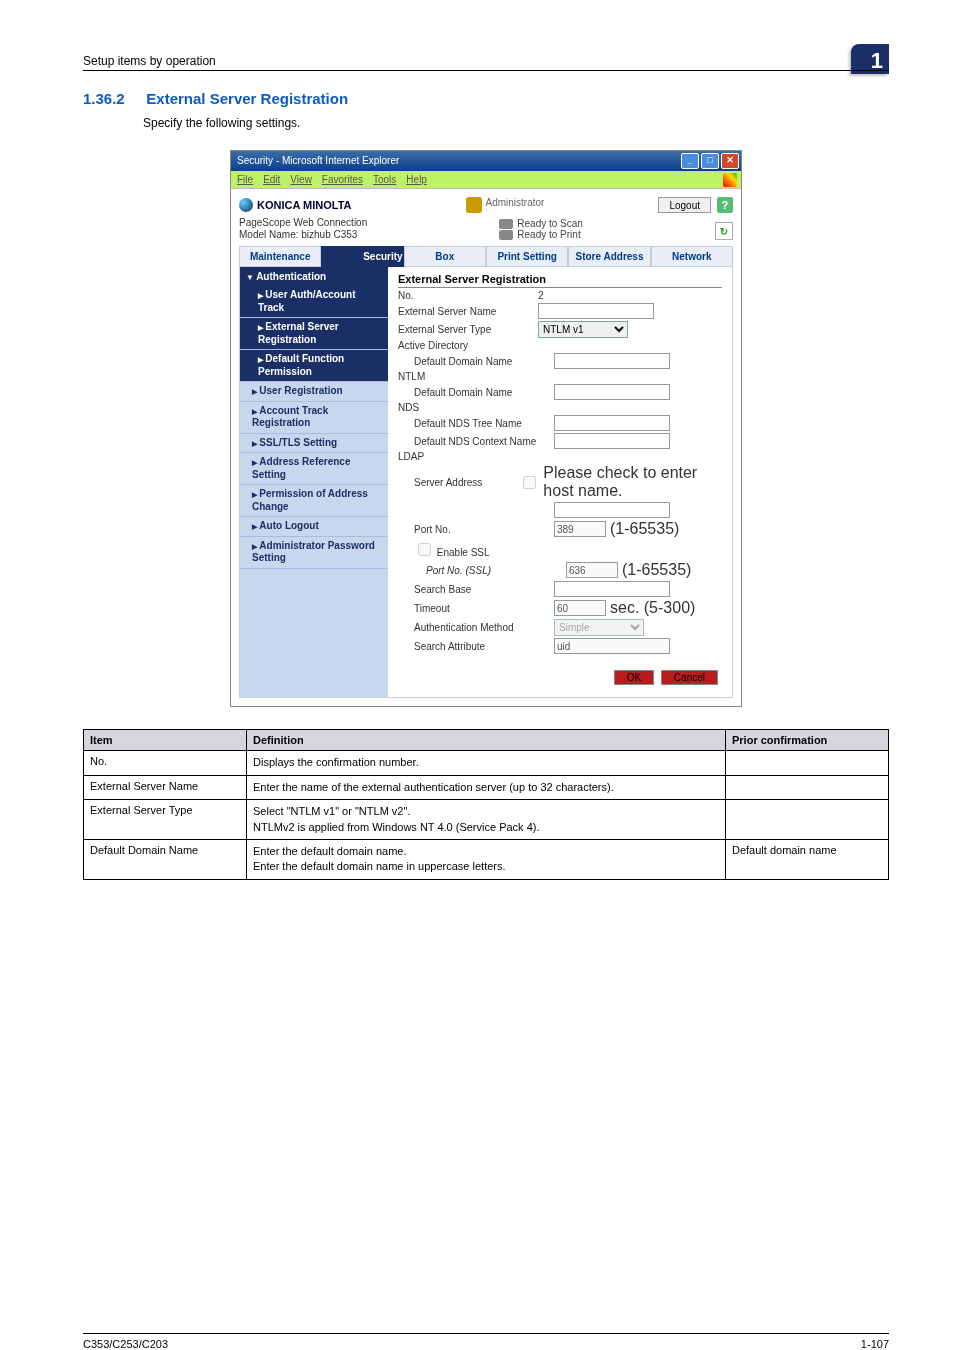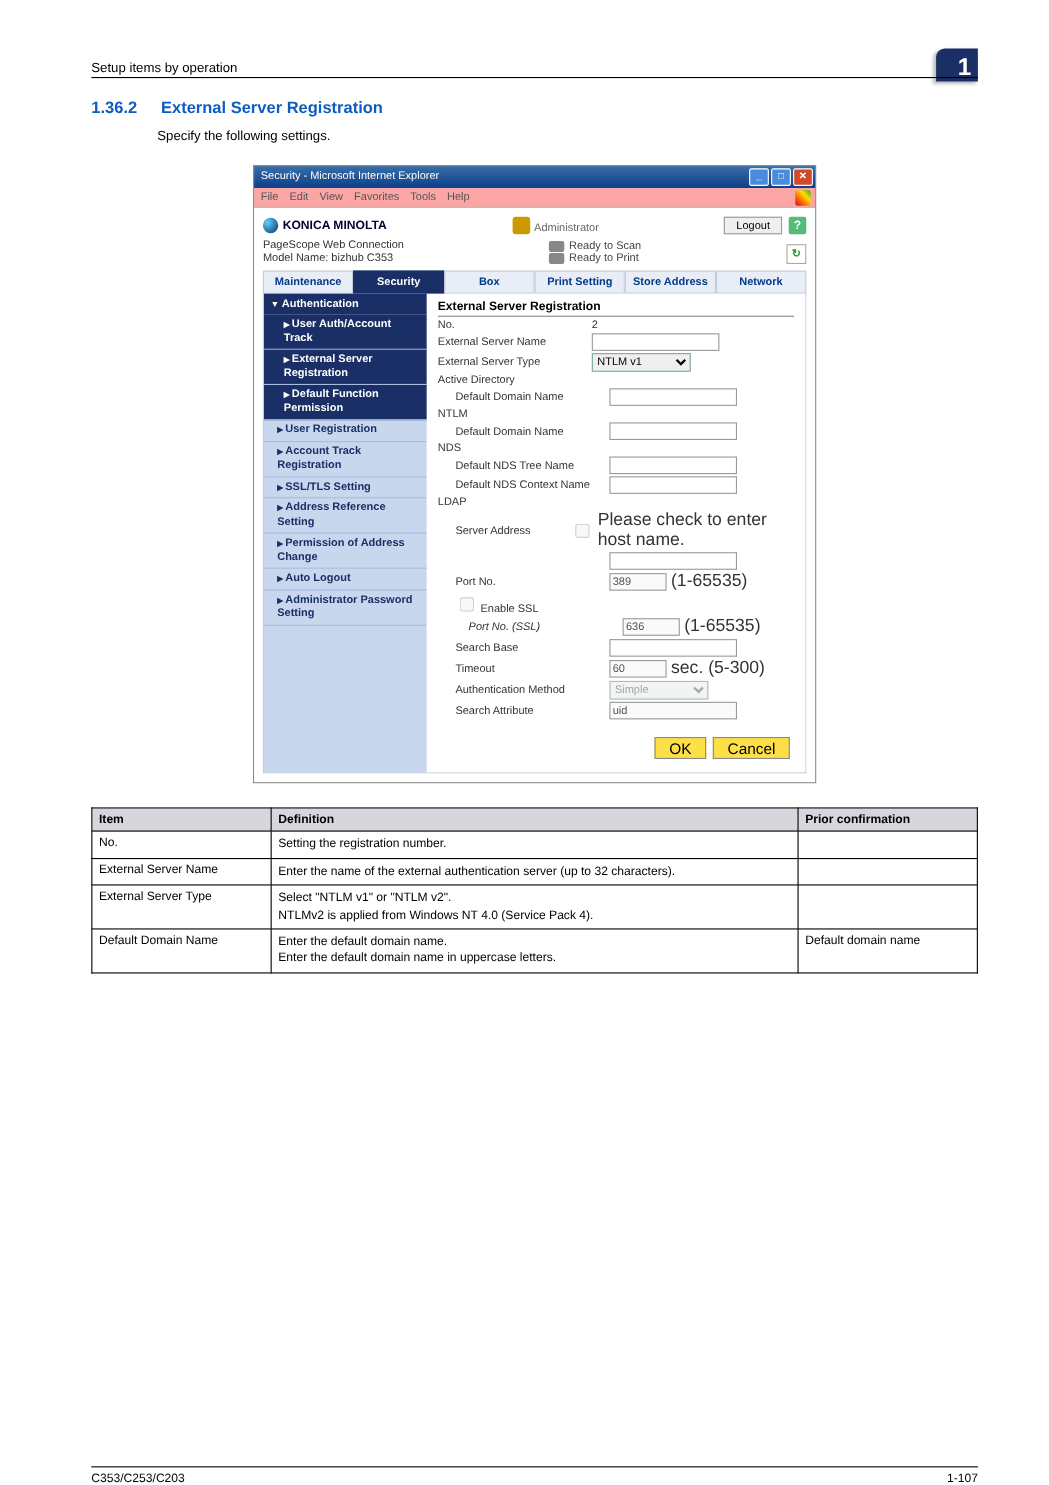--- a/index.html
+++ b/index.html
@@ -24,41 +24,41 @@
   .footer-rule { position:absolute; left:78px; right:60px; bottom:34px; border-top:1px solid #000; }
   .footer-left { position:absolute; left:78px; bottom:18px; font-size:11px; }
   .footer-right { position:absolute; right:60px; bottom:18px; font-size:11px; }
 
   
   .shot { width:510px; margin:18px auto 0; border:1px solid #888; font-size:10px; background:#ece9d8; }
   .titlebar { height:20px; background:linear-gradient(#3a6ea5,#0c3e8b); color:#fff; padding-left:6px; line-height:20px; font-size:10px; display:flex; justify-content:space-between; align-items:center; }
   .tb-btns { display:flex; gap:2px; padding-right:2px; }
   .tb-btn { width:16px; height:14px; background:#4b8bdb; border:1px solid #fff; border-radius:2px; color:#fff; font-size:9px; text-align:center; line-height:12px; font-weight:bold; }
   .tb-close { background:#d04a2a; }
-  .ie-menu { background:#fca5a5; padding:3px 6px; color:#555; font-size:10px; display:flex; gap:10px; border-bottom:1px solid #bbb; position:relative; }
+  .ie-menu { background:#bef264; padding:3px 6px; color:#555; font-size:10px; display:flex; gap:10px; border-bottom:1px solid #bbb; position:relative;text-decoration:underline; }
   .ie-flag { position:absolute; right:4px; top:2px; width:14px; height:14px; background:linear-gradient(45deg,#d02,#f60,#fd0,#2a2); border-radius:2px; }
 
   .shot-inner { background:#fff; padding:8px; }
   .top-row { display:flex; justify-content:space-between; align-items:center; }
   .km-logo { font-weight:bold; color:#003; font-size:11px; display:flex; align-items:center; gap:4px; }
   .km-circle { width:14px; height:14px; border-radius:50%; background:radial-gradient(circle at 30% 30%, #6cf, #036); }
-  .admin-row { font-size:10px; color:#666; display:flex; align-items:flex-end; gap:4px; }
+  .admin-row { font-size:10px; color:#666; display:flex; align-items:flex-start; gap:4px; }
   .admin-ico { width:16px; height:16px; background:#c90; border-radius:3px; }
   .logout-btn { padding:1px 10px; font-size:10px; background:#efefef; border:1px solid #999; }
   .help-ico { width:16px; height:16px; background:#5b7; color:#fff; font-weight:bold; text-align:center; line-height:16px; font-size:11px; border-radius:2px; }
 
   .wc { font-size:10px; color:#333; margin-top:2px; }
   .model { font-size:10px; color:#333; margin-top:1px; }
   .status-line { font-size:10px; color:#444; display:flex; align-items:flex-end; gap:4px; }
   .status-ico { width:14px; height:10px; background:#888; border-radius:2px; }
   .refresh-ico { width:16px; height:16px; border:1px solid #aaa; display:inline-flex; align-items:center; justify-content:center; color:#289a28; font-weight:bold; }
 
   .tabbar { display:flex; margin-top:6px; }
   .tab { flex:1; text-align:center; padding:4px 0; font-size:10px; font-weight:bold; color:#003a8c; background:#e9edf5; border:1px solid #c4cde0; }
-  .tab.active { background:#1a2f66; color:#fff; border-color:#1a2f66; }
+  .tab.active { background:#1a2f66; color:#fff; border-color:#1a2f66;text-align:right; }
 
   .shot-body { display:flex; border:1px solid #c4cde0; border-top:none; }
   .sidebar { width:148px; background:#c9d7ee; font-size:10px; }
   .side-hdr { background:#1a2f66; color:#fff; padding:4px 6px; font-size:10px; font-weight:bold; }
   .side-hdr::before { content:"▼ "; font-size:8px; }
   .side-item { padding:3px 6px 3px 12px; font-size:10px; color:#1a2f66; font-weight:bold; line-height:1.25; border-bottom:1px solid #a8bbe0; cursor:pointer; }
   .side-item.sub { background:#1a2f66; color:#fff; font-weight:bold; padding-left:18px; }
   .side-item.sub2 { background:#1a2f66; color:#fff; font-weight:bold; padding-left:18px; }
   .side-item.sub::before, .side-item.sub2::before { content:"▶ "; color:#fff; font-size:7px; }
   .side-item.top::before { content:"▶ "; color:#1a2f66; font-size:7px; }
@@ -68,21 +68,21 @@
   .form-row { display:flex; align-items:center; font-size:10px; color:#333; margin:2px 0; }
   .form-row .lbl { width:140px; }
   .form-row.indent .lbl { padding-left:16px; width:140px; }
   .txt { border:1px solid #999; width:110px; height:14px; font-size:10px; padding:0 2px; }
   .txt.sm { width:46px; }
   .sel { border:1px solid #7a9; height:17px; font-size:10px; width:90px; }
   .grp { font-size:10px; color:#333; margin-top:2px; }
   .hint { font-size:16px; color:#333; margin-left:4px; }
 
   .btn-row { text-align:right; margin-top:10px; padding:6px 4px; }
-  .stdbtn { padding:1px 12px; font-size:14px; border:1px solid #888; background:#fde047; margin-left:4px; }
+  .stdbtn { padding:1px 12px; font-size:10px; border:1px solid #888; background:#b91c1c; margin-left:4px; }
 
   .top-right-stack { display:flex; gap:6px; }
 </style>
 </head>
 <body>
 
 <div class="page">
   <div class="hdr-text">Setup items by operation</div>
   <div class="hdr-badge">1</div>
   <div class="rule"></div>
@@ -260,21 +260,21 @@
 
     <table class="defs">
       <tbody>
           <tr>
         <th style="width:150px">Item</th>
         <th>Definition</th>
         <th style="width:150px">Prior confirmation</th>
       </tr>
       <tr>
         <td>No.</td>
-        <td class="def">Setting the registration number.</td>
+        <td class="def">Displays the confirmation number.</td>
         <td></td>
       </tr>
       <tr>
         <td>External Server Name</td>
         <td class="def">Enter the name of the external authentication server (up to 32 characters).</td>
         <td></td>
       </tr>
       <tr>
         <td>External Server Type</td>
         <td class="def">Select "NTLM v1" or "NTLM v2".<br>NTLMv2 is applied from Windows NT 4.0 (Service Pack 4).</td>

